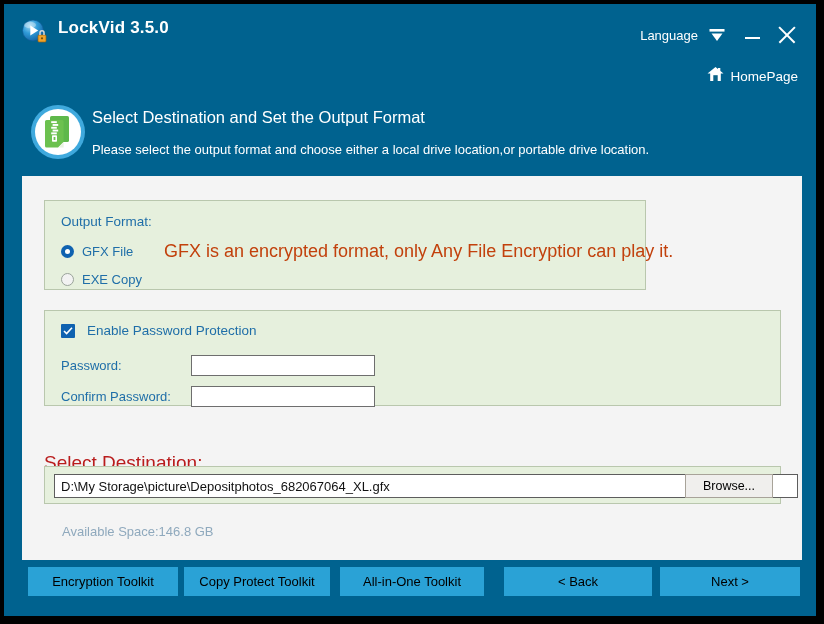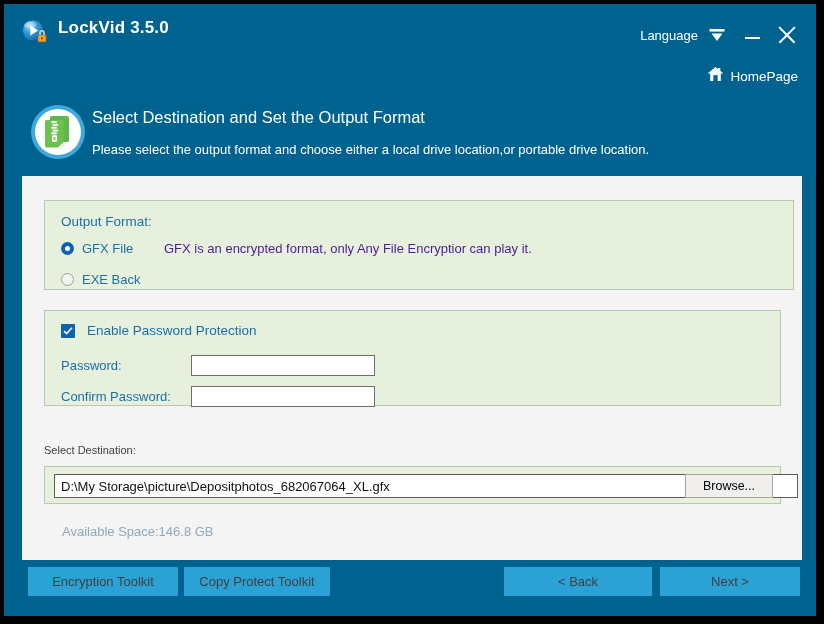--- a/index.html
+++ b/index.html
@@ -156,21 +156,21 @@
   .green-panel {
     position: absolute;
     background: #e6f0dd;
     border: 1px solid #b9c7ad;
     box-sizing: border-box;
   }
 
   #output-format-panel {
     left: 22px;
     top: 24px;
-    width: 750px;
+    width: 602px;
     height: 90px;
   }
   #password-panel {
     left: 22px;
     top: 134px;
     width: 737px;
     height: 96px;
   }
   #destination-panel {
     left: 22px;
@@ -222,22 +222,22 @@
     border: 1px solid #9aa39a;
   }
   .radio-label {
     font-size: 13px;
     color: #1f6ea8;
     margin-left: 8px;
     width: 82px;
     flex: none;
   }
   .radio-desc {
-    font-size: 13px;
-    color: #4c1d95;
+    font-size: 18px;
+    color: #c2410c;
     white-space: nowrap;
   }
 
   
   #enable-password-row {
     position: absolute;
     left: 16px;
     top: 12px;
     display: flex;
     align-items: center;
@@ -281,23 +281,23 @@
     font-family: "Liberation Sans", sans-serif;
     font-size: 12.5px;
     padding: 0 4px;
     color: #111111;
     outline: none;
   }
 
   #select-destination-label {
     position: absolute;
     left: 22px;
-    top: 268px;
-    font-size: 11px;
-    color: #404040;
+    top: 276px;
+    font-size: 19px;
+    color: #b91c1c;
   }
 
   #destination-input {
     position: absolute;
     left: 9px;
     top: 7px;
     width: 744px;
     height: 24px;
     background: #ffffff;
     border: 1px solid #5d5d5d;
@@ -338,21 +338,21 @@
     top: 560px;
     width: 812px;
     height: 52px;
   }
   .footer-btn {
     position: absolute;
     top: 3px;
     height: 29px;
     background: #2aa2d6;
     border: 0;
-    color: #404040;
+    color: #000000;
     font-family: "Liberation Sans", sans-serif;
     font-size: 13px;
     cursor: pointer;
     padding: 0;
   }
   #encryption-toolkit-button  { left: 24px;  width: 150px; }
   #copy-protect-toolkit-button{ left: 180px; width: 146px; }
   #all-in-one-toolkit-button  { left: 336px; width: 144px; }
   #back-button { left: 500px; width: 148px; }
   #next-button { left: 656px; width: 140px; }
@@ -443,21 +443,21 @@
       <div id="output-format-label" class="section-label">Output Format:</div>
 
       <div id="gfx-row" class="radio-row">
         <span class="radio checked"></span>
         <span class="radio-label">GFX File</span>
         <span class="radio-desc">GFX is an encrypted format, only Any File Encryptior can play it.</span>
       </div>
 
       <div id="exe-row" class="radio-row">
         <span class="radio unchecked"></span>
-        <span class="radio-label">EXE Back</span>
+        <span class="radio-label">EXE Copy</span>
       </div>
     </div>
 
     <div id="password-panel" class="green-panel">
 
       <div id="enable-password-row">
         <span class="checkbox">
           <svg width="10" height="10" viewBox="0 0 10 10">
             <polyline points="1,5 3.6,7.6 9,1.8" fill="none" stroke="#ffffff" stroke-width="1.6"></polyline>
           </svg>
@@ -482,17 +482,18 @@
       <input id="destination-input" type="text" value="D:\My Storage\picture\Depositphotos_682067064_XL.gfx" style="">
       <button id="browse-button">Browse...</button>
     </div>
 
     <div id="available-space">Available Space:146.8 GB</div>
   </div>
 
   <div id="footer">
     <button id="encryption-toolkit-button" class="footer-btn">Encryption Toolkit</button>
     <button id="copy-protect-toolkit-button" class="footer-btn">Copy Protect Toolkit</button>
+    <button id="all-in-one-toolkit-button" class="footer-btn">All-in-One Toolkit</button>
     <button id="back-button" class="footer-btn">&lt; Back</button>
     <button id="next-button" class="footer-btn">Next &gt;</button>
   </div>
 
 </div>
 
 </body></html>

